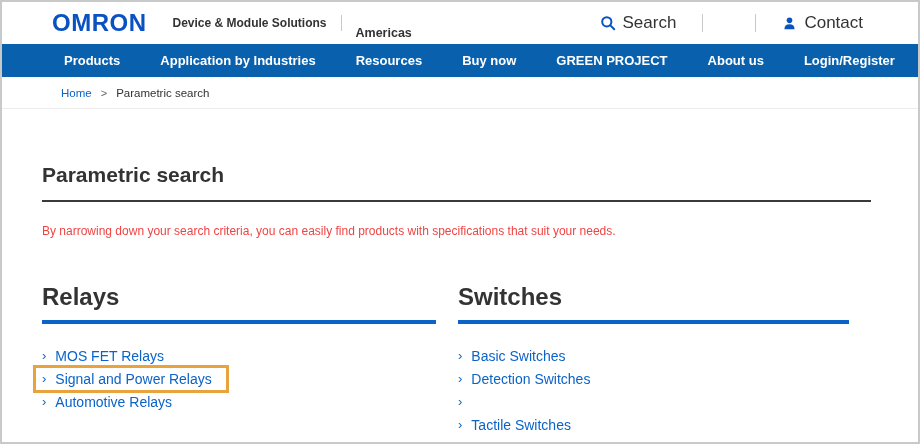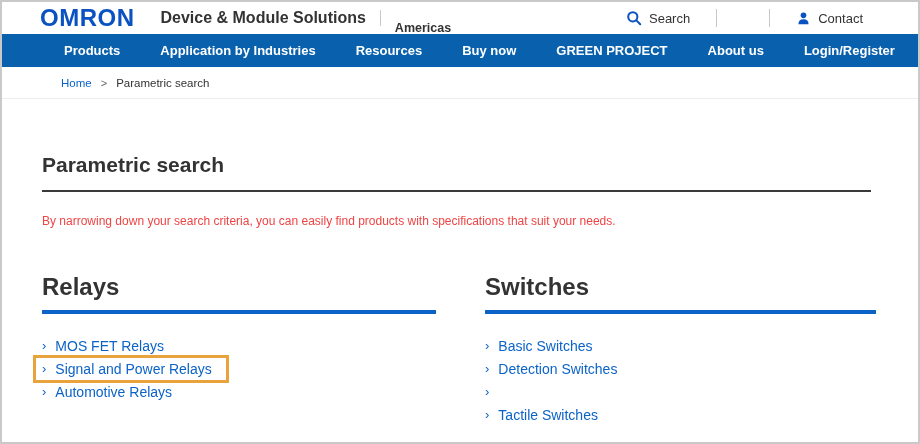--- a/index.html
+++ b/index.html
@@ -5,34 +5,34 @@
   * { margin:0; padding:0; box-sizing:border-box; }
   html,body { background:#fff; }
   body { font-family:"Liberation Sans","DejaVu Sans",sans-serif; color:#333; }
   .page {
     width:920px; height:444px; background:#fff;
     border:2px solid #c9c9c9; overflow:hidden; position:relative;
   }
 
   
   .topbar {
-    height:32px; display:flex; align-items:center;
-    padding:0 55px 0 38px; background:#fff;border-radius:16px;
+    height:42px; display:flex; align-items:center;
+    padding:0 55px 0 50px; background:#fff;border-radius:16px;
   }
   .logo {
     font-size:24px; font-weight:800; letter-spacing:.5px;
     color:#0a52c2; line-height:1;
   }
-  .division { font-size:16px; font-weight:bold; color:#333; margin-left:26px; }
+  .division { font-size:12px; font-weight:bold; color:#333; margin-left:26px; }
   .vdiv { width:1px; height:16px; background:#c9c9c9; margin:0 14px; }
   .region { font-size:12.5px; font-weight:bold; color:#333;margin-top:20px; }
   .utilities { margin-left:auto; display:flex; align-items:center; }
   .util { display:flex; align-items:center; cursor:pointer; }
   .util svg { margin-right:7px; }
-  .util-label { font-size:13px; color:#333; }
+  .util-label { font-size:17px; color:#333; }
   .util-div { width:1px; height:18px; background:#c9c9c9; margin:0 26px; }
 
   
   .mainnav {
     height:33px; background:#0961ae; display:flex; align-items:center;
     justify-content:space-between; padding:0 62px;gap:40px;
   }
   .nav-item {
     color:#fff; font-size:13px; font-weight:600; text-decoration:none;
     white-space:nowrap; cursor:pointer;
@@ -47,21 +47,21 @@
   .crumb-sep { color:#666; margin:0 9px; font-size:11px; }
   .crumb-current { color:#333; }
 
   
   .page-title {
     margin:54px 47px 0 40px; font-size:21px; font-weight:bold; color:#333;
     padding-bottom:13px; border-bottom:2px solid #3a3a3a;
   }
   .page-desc { margin:22px 47px 0 40px; font-size:12px; color:#ef4444; }
 
-  .columns { display:flex; margin:46px 40px 0; gap:49px; }
+  .columns { display:flex; margin:46px 40px 0; gap:22px; }
   .col-relays   { width:394px; }
   .col-switches { width:391px; }
   .sec-title { font-size:24px; font-weight:bold; color:#333; line-height:1.1; }
   .sec-rule  { height:4px; background:#0b63c8; margin-top:10px; }
   .links { margin-top:20px; }
   .link-row { height:23px; display:flex; align-items:center; font-size:14px; }
   .bullet { color:#0b63c8; margin-right:9px; font-size:13px; line-height:1; }
   .plink  { color:#0b63c8; text-decoration:none; cursor:pointer; white-space:nowrap; }
   .hl-box {
     display:inline-flex; align-items:center;

